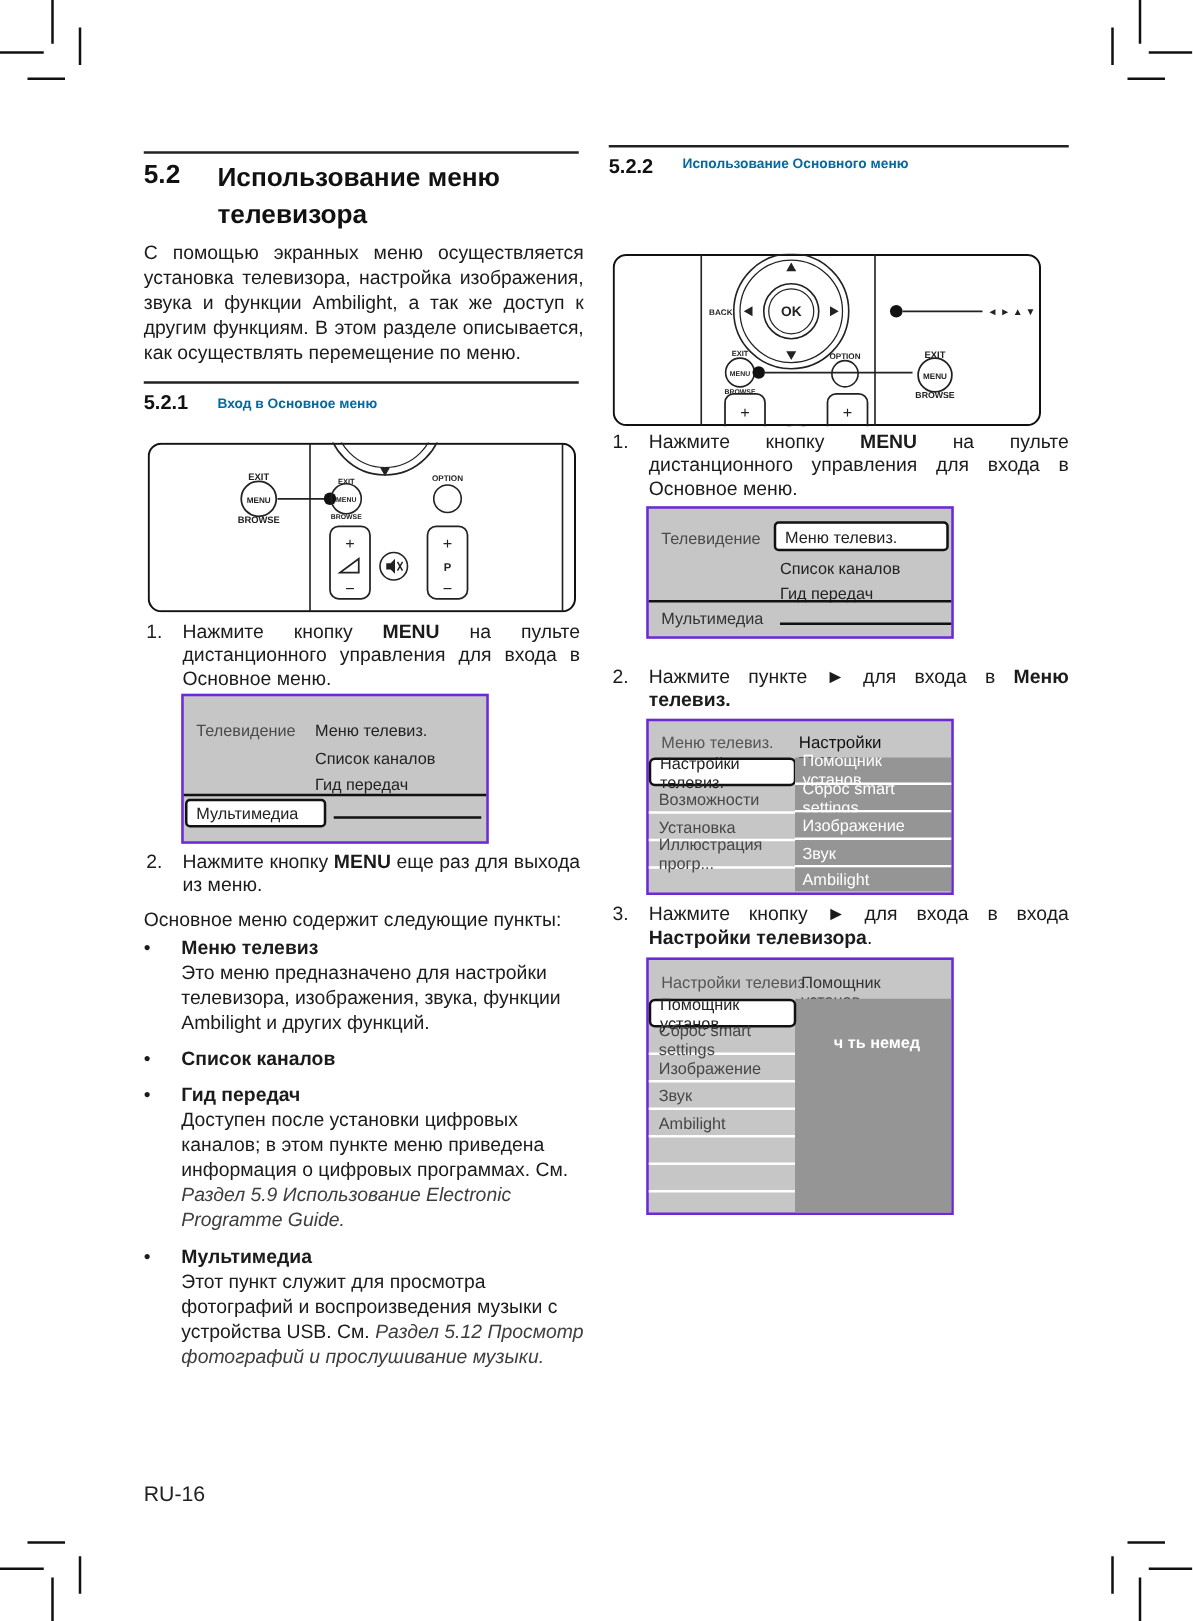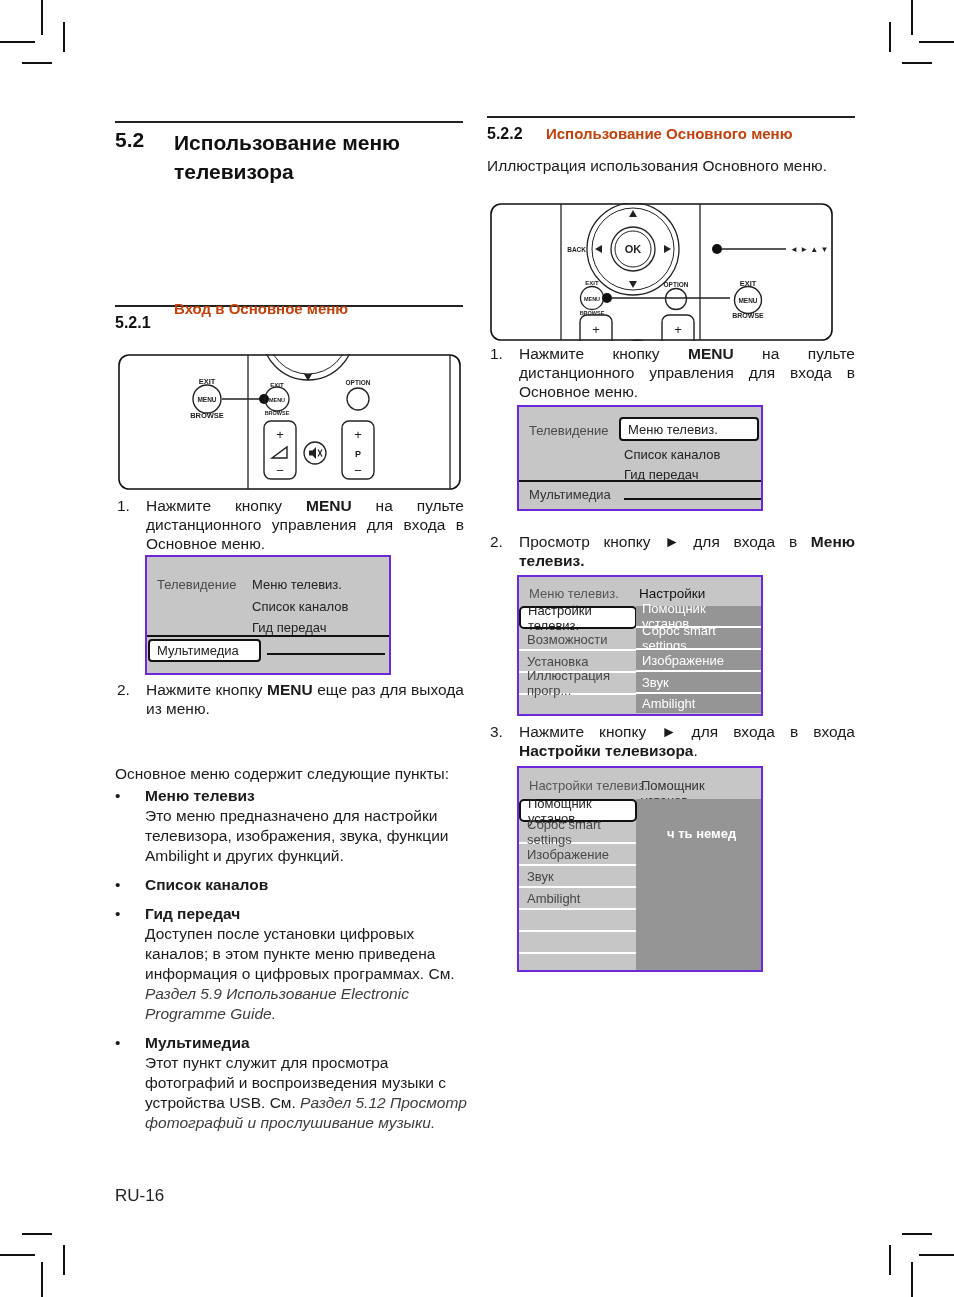--- a/index.html
+++ b/index.html
@@ -1,21 +1,21 @@
 <!DOCTYPE html>
 <html><head>
 <meta charset="utf-8">
 <style>
   html,body{margin:0;padding:0;background:#fff;}
   #page{position:relative;width:954px;height:1297px;background:#ffffff;overflow:hidden;
         font-family:"Liberation Sans",sans-serif;color:#1b1b1b;}
   .mark{position:absolute;background:#111;}
   .rule{position:absolute;height:2px;background:#222;}
   .h2{position:absolute;font-size:21px;font-weight:bold;line-height:29px;color:#111;}
-  .h3{position:absolute;font-size:15px;font-weight:bold;color:#c2410c;}
+  .h3{position:absolute;font-size:11px;font-weight:bold;color:#0369a1;}
   .num{position:absolute;font-size:21px;font-weight:bold;color:#111;}
   .num3{position:absolute;font-size:16px;font-weight:bold;color:#111;}
   .para{position:absolute;font-size:15.5px;line-height:20px;text-align:justify;}
   .step{position:absolute;font-size:15.5px;line-height:19px;}
   .step .sn{position:absolute;left:0;top:0;}
   .step .st{display:block;margin-left:29px;text-align:justify;}
   .step b{font-weight:bold;}
   .bullets{position:absolute;font-size:15.5px;line-height:20px;}
   .bul{display:flex;margin-bottom:9px;}
   .bul .dot{width:30px;flex:0 0 30px;}
@@ -63,24 +63,25 @@
   <div class="mark" style="left:919px;top:1254px;width:35px;height:2px;"></div>
   <div class="mark" style="left:889px;top:1245px;width:2px;height:30px;"></div>
   <div class="mark" style="left:902px;top:1233px;width:30px;height:2px;"></div>
 
   <div class="rule" style="left:115px;top:121px;width:348px;"></div>
   <div class="num" style="left:115px;top:128px;">5.2</div>
   <div class="h2" style="left:174px;top:128px;">
     <span>Использование меню</span><br>
     <span>телевизора</span>
   </div>
+  <div class="para" style="left:115px;top:193px;width:352px;">С помощью экранных меню осуществляется установка телевизора, настройка изображения, звука и функции Ambilight, а так же доступ к другим функциям. В этом разделе описывается, как осуществлять перемещение по меню.</div>
 
   <div class="rule" style="left:115px;top:305px;width:348px;"></div>
   <div class="num3" style="left:115px;top:314px;">5.2.1</div>
-  <div class="h3" style="left:174px;top:300px;">Вход в Основное меню</div>
+  <div class="h3" style="left:174px;top:317px;">Вход в Основное меню</div>
 
   <svg style="position:absolute;left:118px;top:354px;" width="343" height="136" viewBox="0 0 343 136">
     <rect x="1" y="1" width="341" height="134" rx="10" fill="none" stroke="#111" stroke-width="1.6"></rect>
 
     <text x="89" y="30" font-size="7.5" font-weight="bold" text-anchor="middle">EXIT</text>
     <circle cx="89" cy="45" r="14" fill="none" stroke="#222" stroke-width="1.4"></circle>
     <text x="89" y="48" font-size="6.5" font-weight="bold" text-anchor="middle">MENU</text>
     <text x="89" y="64" font-size="7.5" font-weight="bold" text-anchor="middle">BROWSE</text>
     <line x1="104" y1="45" x2="143" y2="45" stroke="#222" stroke-width="1.4"></line>
     <circle cx="146" cy="45" r="5" fill="#111"></circle>
@@ -128,21 +129,21 @@
     <div class="hm-divider" style="top:78px;"></div>
     <div class="sel-box" style="left:1px;top:82px;width:113px;height:23px;">Мультимедиа</div>
     <div class="hm-underline" style="left:120px;top:96px;right:4px;"></div>
   </div>
 
   <div class="step" style="left:117px;top:680px;width:347px;">
     <span class="sn">2.</span>
     <span class="st"><span>Нажмите кнопку </span><b>MENU</b><span> еще раз для выхода из меню.</span></span>
   </div>
 
-  <div class="bullets" style="left:115px;top:727px;width:352px;margin-top:37px;">
+  <div class="bullets" style="left:115px;top:727px;width:352px;">
     <div style="margin-bottom:2px;">Основное меню содержит следующие пункты:</div>
     <div class="bul">
       <span class="dot">•</span>
       <span><span class="bt">Меню телевиз</span><br>
       <span>Это меню предназначено для настройки телевизора, изображения, звука, функции Ambilight и других функций.</span><i></i></span>
     </div>
     <div class="bul">
       <span class="dot">•</span>
       <span><span class="bt">Список каналов</span><br>
       <i></i></span>
@@ -157,21 +158,20 @@
       <span><span class="bt">Мультимедиа</span><br>
       <span>Этот пункт служит для просмотра фотографий и воспроизведения музыки с устройства USB. См. </span><i>Раздел 5.12 Просмотр фотографий и прослушивание музыки.</i></span>
     </div>
   </div>
 
   <div class="pageno" style="left:115px;top:1186px;">RU-16</div>
 
   <div class="rule" style="left:487px;top:116px;width:368px;"></div>
   <div class="num3" style="left:487px;top:125px;">5.2.2</div>
   <div class="h3" style="left:546px;top:125px;">Использование Основного меню</div>
-  <div class="para" style="left:487px;top:156px;width:350px;text-align:left;">Иллюстрация использования Основного меню.</div>
 
   <svg style="position:absolute;left:490px;top:203px;" width="343" height="138" viewBox="0 0 343 138">
     <rect x="1" y="1" width="341" height="136" rx="10" fill="none" stroke="#111" stroke-width="1.6"></rect>
     <line x1="71" y1="1" x2="71" y2="137" stroke="#222" stroke-width="1.3"></line>
     <line x1="210" y1="1" x2="210" y2="137" stroke="#222" stroke-width="1.3"></line>
 
     <circle cx="143" cy="46" r="46" fill="none" stroke="#222" stroke-width="1.3"></circle>
     <circle cx="143" cy="46" r="41" fill="none" stroke="#222" stroke-width="1"></circle>
     <circle cx="143" cy="46" r="22" fill="none" stroke="#222" stroke-width="1.3"></circle>
     <circle cx="143" cy="46" r="18" fill="none" stroke="#222" stroke-width="1"></circle>
@@ -217,21 +217,21 @@
     <div class="sel-box" style="left:100px;top:10px;width:140px;height:24px;">Меню телевиз.</div>
     <div class="hm-item" style="top:40px;">Список каналов</div>
     <div class="hm-item" style="top:60px;">Гид передач</div>
     <div class="hm-divider" style="top:73px;"></div>
     <div class="hm-bottom-text" style="top:80px;">Мультимедиа</div>
     <div class="hm-underline" style="left:105px;top:91px;right:0;"></div>
   </div>
 
   <div class="step" style="left:490px;top:532px;width:365px;">
     <span class="sn">2.</span>
-    <span class="st"><span>Просмотр кнопку ► для входа в </span><b>Меню телевиз</b><b>.</b></span>
+    <span class="st"><span>Нажмите пункте ► для входа в </span><b>Меню телевиз</b><b>.</b></span>
   </div>
 
   <div class="menu-box" style="left:517px;top:575px;width:246px;height:141px;border-width:2.5px;">
     <div class="tvm-header-l" style="top:9px;">Меню телевиз.</div>
     <div class="tvm-header-r" style="left:120px;top:9px;font-size:13.5px;">Настройки телевиз.</div>
     <div class="sel-box" style="left:0px;top:29px;width:118px;height:23px;border-radius:5px;">Настройки телевиз.</div>
     <div class="tvm-left-cell" style="top:52px;height:22px;">Возможности</div>
     <div class="tvm-left-cell" style="top:74px;height:22px;">Установка</div>
     <div class="tvm-left-cell" style="top:96px;height:22px;">Иллюстрация прогр...</div>
     <div class="tvm-right-cell" style="top:29px;height:22px;">Помощник установ...</div>

